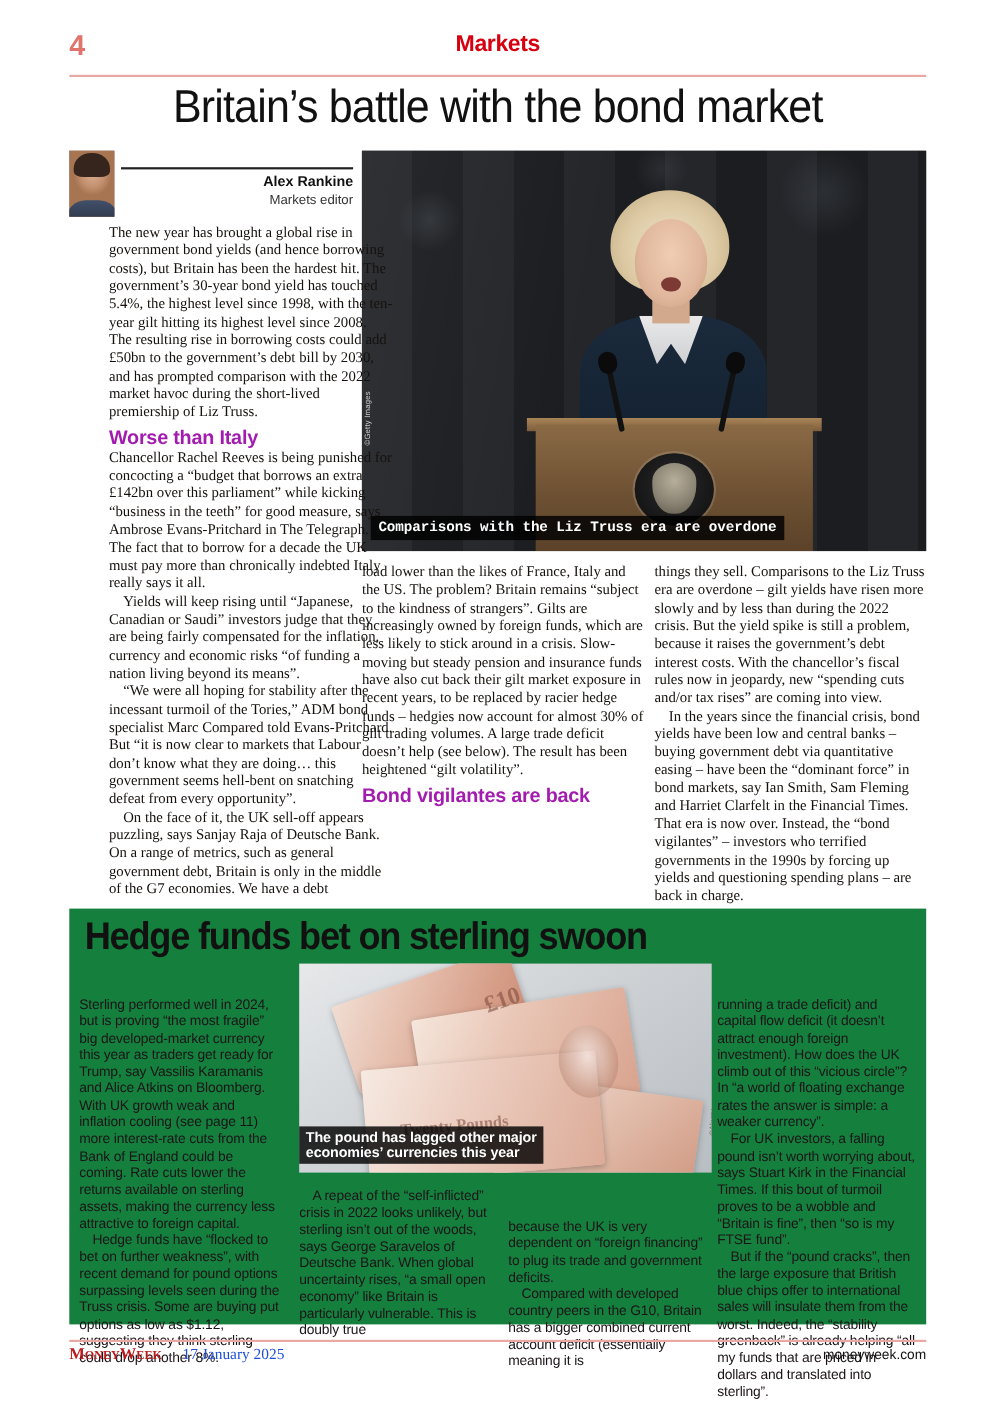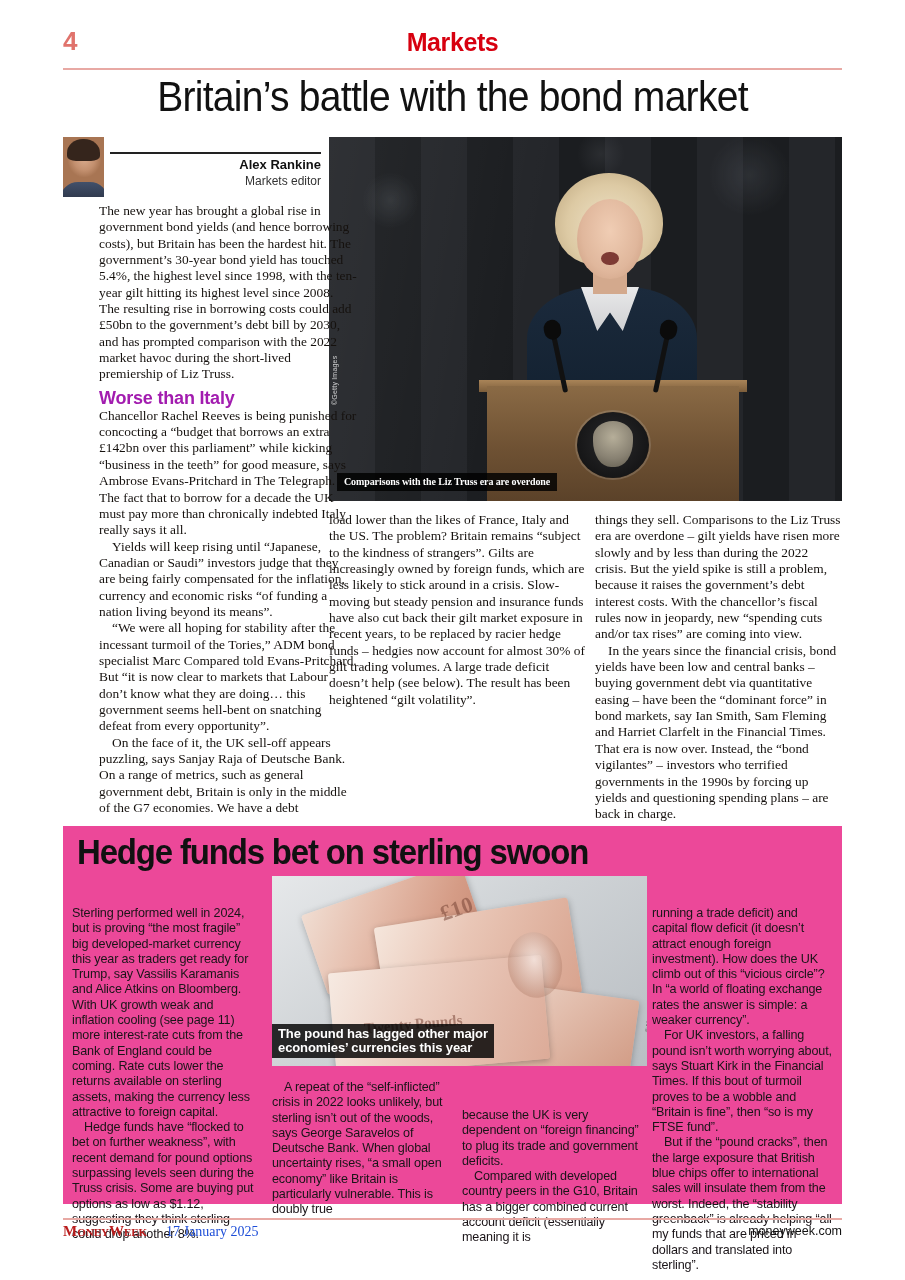--- a/index.html
+++ b/index.html
@@ -17,21 +17,21 @@
     position: absolute; left: 63px; top: 26px; width: 779px; height: 44px;
   }
   .folio {
     position: absolute; left: 0; top: 0;
     font-family: "Liberation Sans", sans-serif;
     font-weight: 700; font-size: 26px; color: #e0736c; letter-spacing: -0.5px;
   }
   .section-title {
     position: absolute; left: 0; right: 0; top: 2px; text-align: center;
     font-family: "Liberation Sans", sans-serif;
-    font-weight: 700; font-size: 25px; color: #d7000f; letter-spacing: -0.4px;
+    font-weight: 700; font-size: 21px; color: #d7000f; letter-spacing: -0.4px;
   }
   .rule-top {
     position: absolute; left: 63px; top: 68px; width: 779px; height: 1.5px;
     background: #e8a9a4;
   }
 
   
   .headline {
     position: absolute; left: 63px; top: 74px; width: 779px;
     text-align: center;
@@ -157,41 +157,41 @@
   }
   .ph-credit {
     position: absolute; left: 2px; top: 268px;
     transform: rotate(-90deg); transform-origin: left top;
     font-family: "Liberation Sans", sans-serif; font-size: 7px;
     color: rgba(255,255,255,0.75); letter-spacing: .2px; white-space: nowrap;
   }
   .photo-caption {
     position: absolute; left: 8px; bottom: 10px;
     background: rgba(0,0,0,0.82); color: #fff;
-    font-family: Liberation Serif, serif; font-weight: 700;
-    font-size: 10px; padding: 3px 7px 4px; letter-spacing: -0.1px; text-align: right;
+    font-family: Liberation Mono, monospace; font-weight: 700;
+    font-size: 13px; padding: 3px 7px 4px; letter-spacing: -0.1px; text-align: right;
   }
 
   
   .col { position: absolute; font-size: 13.4px; line-height: 16.35px; color: #15110e; text-align: left; }
   .col p { text-indent: 13px; }
   .col p.first { text-indent: 0; }
   .col h3 {
     font-family: "Liberation Sans", sans-serif; font-weight: 700;
     font-size: 18px; line-height: 18px; color: #a21caf;
     margin-top: 6px; margin-bottom: 1px; letter-spacing: -0.2px;
   }
   #col1 { left: 63px; top: 203px; width: 258px; margin-left: 36px; }
   #col2 { left: 329px; top: 512px; width: 258px; }
   #col3 { left: 595px; top: 512px; width: 247px; }
 
   
   .pinkbox {
     position: absolute; left: 63px; top: 826px; width: 779px; height: 378px;
-    background: #ec4899;
+    background: #15803d;
   }
   .pink-headline {
     position: absolute; left: 14px; top: 6px;
     font-family: "Liberation Sans", sans-serif; font-weight: 700;
     font-size: 35px; line-height: 40px; color: #111; letter-spacing: -1.2px;
     transform: scaleX(0.94); transform-origin: left top;
   }
   .pcol {
     position: absolute;
     font-family: "Liberation Sans", sans-serif;
@@ -323,20 +323,21 @@
     <p class="first">The new year has brought a global rise in government bond yields (and hence borrowing costs), but Britain has been the hardest hit. The government’s 30-year bond yield has touched 5.4%, the highest level since 1998, with the ten-year gilt hitting its highest level since 2008. The resulting rise in borrowing costs could add £50bn to the government’s debt bill by 2030, and has prompted comparison with the 2022 market havoc during the short-lived premiership of Liz Truss.</p>
     <h3>Worse than Italy</h3>
     <p class="first">Chancellor Rachel Reeves is being punished for concocting a “budget that borrows an extra £142bn over this parliament” while kicking “business in the teeth” for good measure, says Ambrose Evans-Pritchard in The Telegraph. The fact that to borrow for a decade the UK must pay more than chronically indebted Italy really says it all.</p>
     <p>Yields will keep rising until “Japanese, Canadian or Saudi” investors judge that they are being fairly compensated for the inflation, currency and economic risks “of funding a nation living beyond its means”.</p>
     <p>“We were all hoping for stability after the incessant turmoil of the Tories,” ADM bond specialist Marc Compared told Evans-Pritchard. But “it is now clear to markets that Labour don’t know what they are doing… this government seems hell-bent on snatching defeat from every opportunity”.</p>
     <p>On the face of it, the UK sell-off appears puzzling, says Sanjay Raja of Deutsche Bank. On a range of metrics, such as general government debt, Britain is only in the middle of the G7 economies. We have a debt</p>
   </div>
 
   <div class="col" id="col2">
     <p class="first">load lower than the likes of France, Italy and the US. The problem? Britain remains “subject to the kindness of strangers”. Gilts are increasingly owned by foreign funds, which are less likely to stick around in a crisis. Slow-moving but steady pension and insurance funds have also cut back their gilt market exposure in recent years, to be replaced by racier hedge funds – hedgies now account for almost 30% of gilt trading volumes. A large trade deficit doesn’t help (see below). The result has been heightened “gilt volatility”.</p>
+    <h3>Bond vigilantes are back</h3>
   </div>
 
   <div class="col" id="col3">
     <p class="first">things they sell. Comparisons to the Liz Truss era are overdone – gilt yields have risen more slowly and by less than during the 2022 crisis. But the yield spike is still a problem, because it raises the government’s debt interest costs. With the chancellor’s fiscal rules now in jeopardy, new “spending cuts and/or tax rises” are coming into view.</p>
     <p>In the years since the financial crisis, bond yields have been low and central banks – buying government debt via quantitative easing – have been the “dominant force” in bond markets, say Ian Smith, Sam Fleming and Harriet Clarfelt in the Financial Times. That era is now over. Instead, the “bond vigilantes” – investors who terrified governments in the 1990s by forcing up yields and questioning spending plans – are back in charge.</p>
   </div>
 
   <div class="pinkbox">
     <div class="pink-headline">Hedge funds bet on sterling swoon</div>
 

